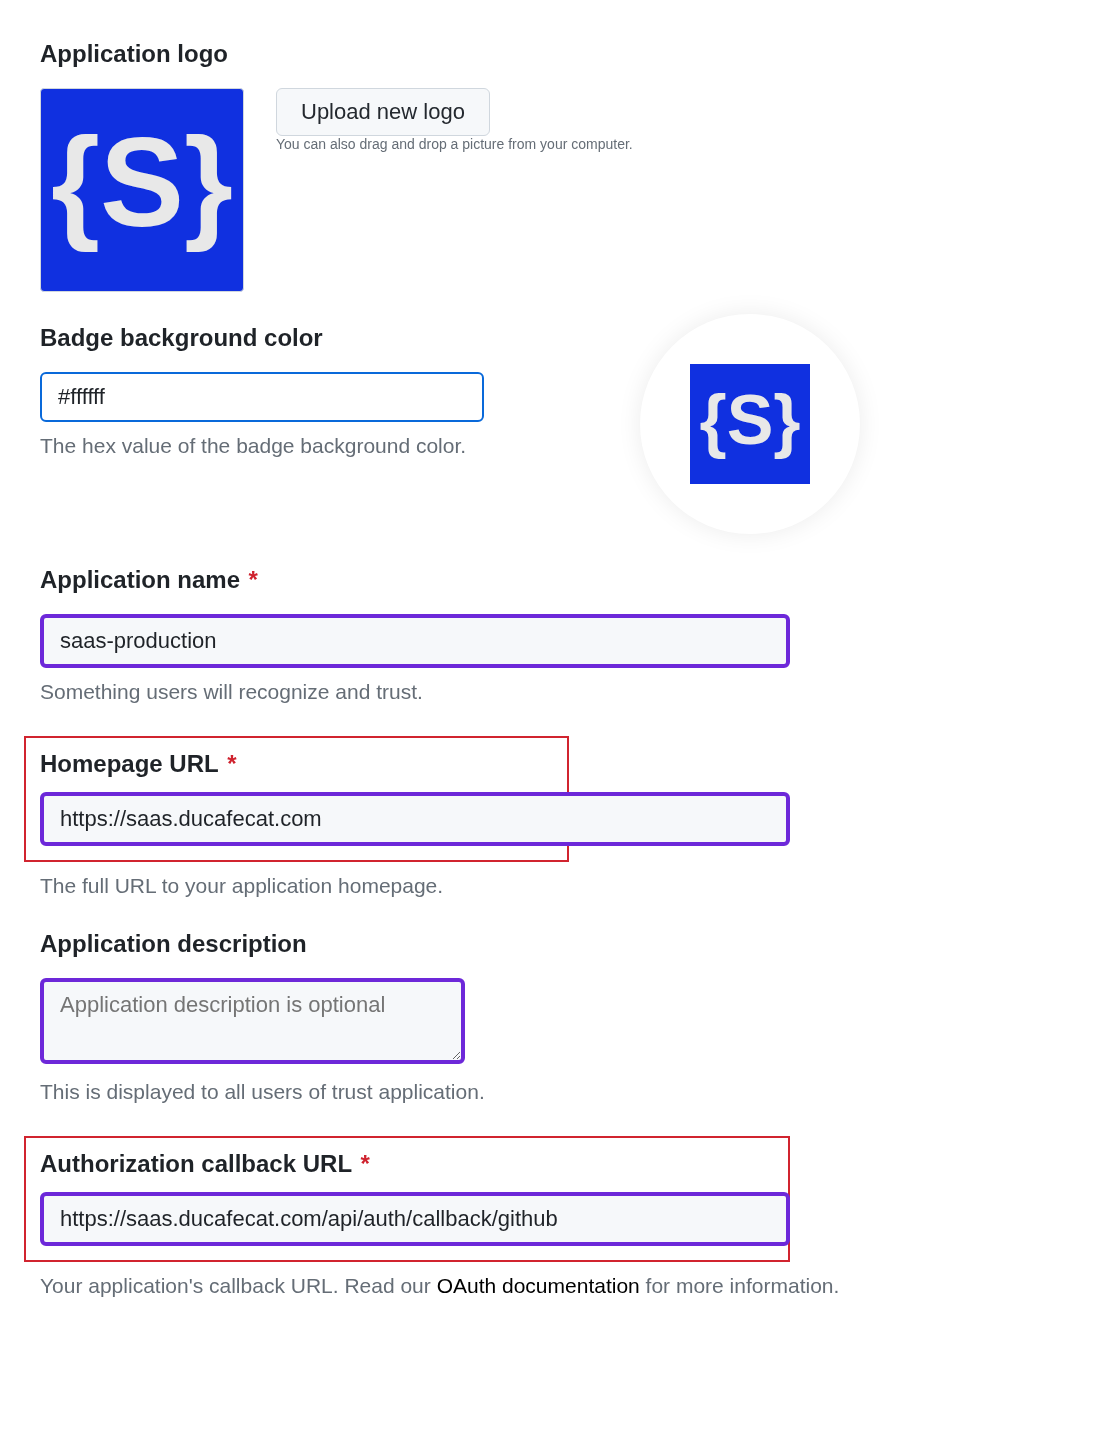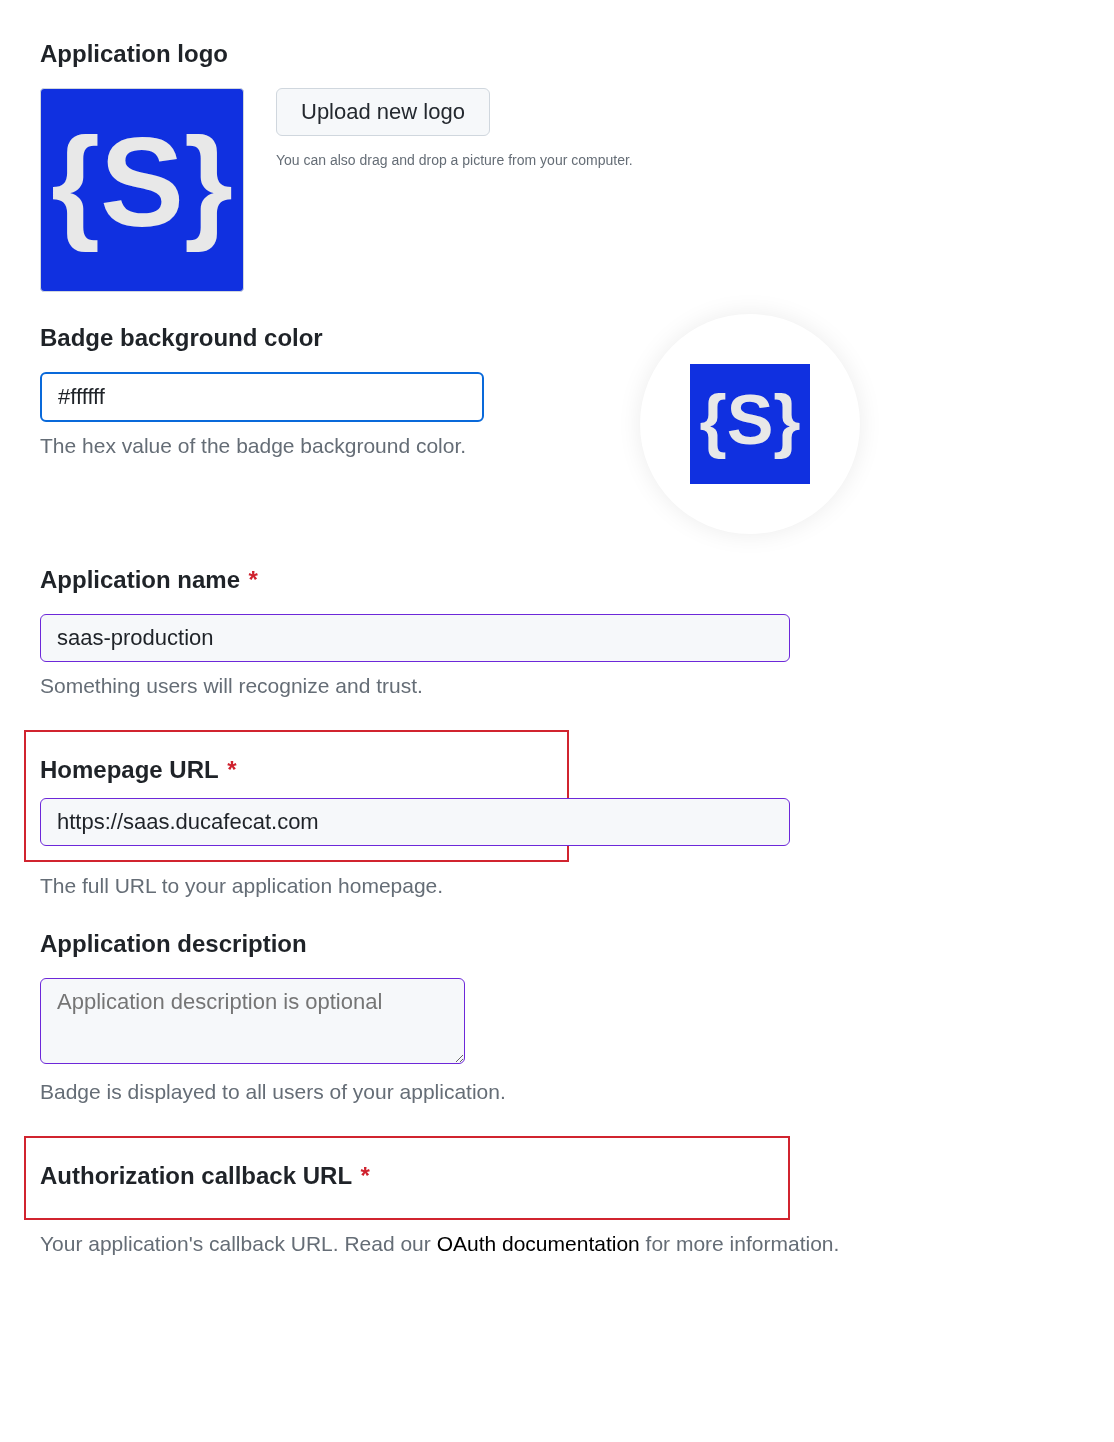--- a/index.html
+++ b/index.html
@@ -43,21 +43,21 @@
       align-items: center;
       justify-content: center;
     }
     .logo-preview svg {
       width: 180px;
       height: 180px;
     }
     .logo-actions {
       display: flex;
       flex-direction: column;
-      gap: 16px;
+      gap: 0;
     }
     .btn {
       font-size: 22px;
       font-weight: 500;
       padding: 10px 24px;
       background: #f6f8fa;
       border: 1px solid #d0d7de;
       border-radius: 6px;
       color: #24292f;
       cursor: pointer;
@@ -73,21 +73,21 @@
       gap: 40px;
     }
     .badge-left {
       flex: 0 0 auto;
       width: 560px;
     }
     .input-text {
       width: 100%;
       font-size: 22px;
       padding: 10px 16px;
-      border: 1px solid #6d28d9;
+      border: 4px solid #6d28d9;
       border-radius: 6px;
       background: #f6f8fa;
       color: #1f2328;
     }
     .input-text.focused {
       border: 2px solid #0969da;
       background: #ffffff;
       outline: none;
     }
     .input-wide {
@@ -135,21 +135,20 @@
       font-family: inherit;
     }
     .highlight-box {
       border: 2px solid #d1242f;
       padding: 12px 14px 14px;
       margin-left: -16px;
       margin-right: -16px;
     }
     .highlight-box .section-label {
       margin-bottom: 14px;
-      margin-top: 12px;
     }
     .highlight-box .input-text {
       margin-bottom: 0;
     }
     .field-group {
       position: relative;
     }
   </style>
 </head>
 <body>
@@ -204,26 +203,27 @@
     <input type="text" class="input-text input-wide" style="width: 750px; position: relative;" value="https://saas.ducafecat.com">
   </div>
   <div class="help-text">The full URL to your application homepage.</div>
 </div>
 
 <div class="section">
   <div class="section-label">Application description</div>
   <div>
     <textarea class="input-text" placeholder="Application description is optional" style=""></textarea>
   </div>
-  <div class="help-text">Badge is displayed to all users of your application.</div>
+  <div class="help-text">This is displayed to all users of trust application.</div>
 </div>
 
 <div class="section field-group">
   <div class="highlight-box" style="width: 766px;">
     <div>
       <span class="section-label">Authorization callback URL</span>
       <span class="section-label required-asterisk">*</span>
     </div>
+    <input type="text" class="input-text input-wide" value="https://saas.ducafecat.com/api/auth/callback/github" style="">
   </div>
   <div class="help-text">
     <span>Your application's callback URL. Read our </span><a href="#">OAuth documentation</a><span> for more information.</span>
   </div>
 </div>
 
 </body></html>

